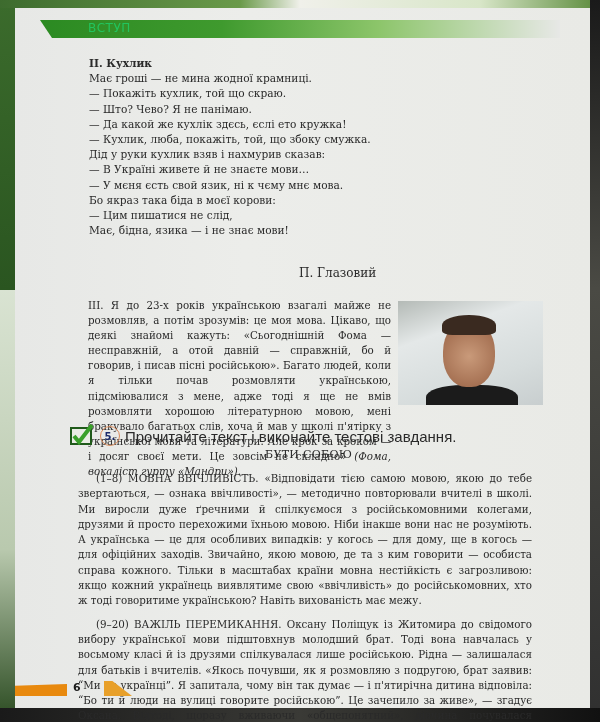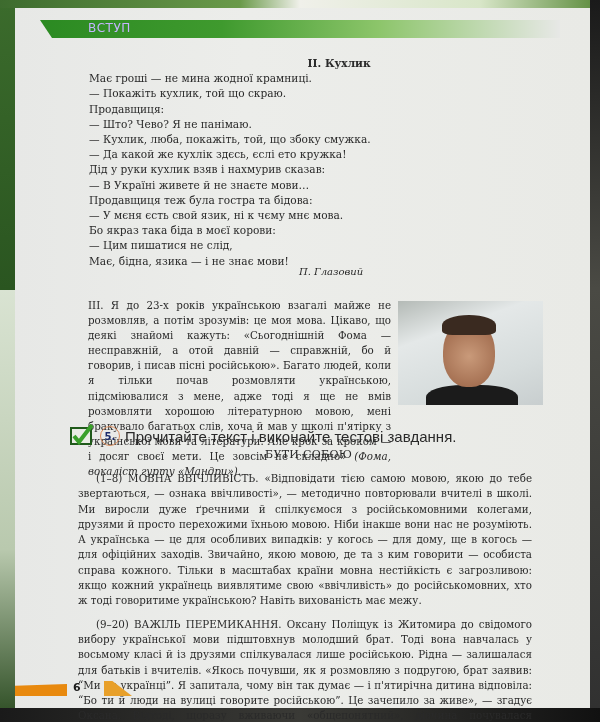--- a/index.html
+++ b/index.html
@@ -32,28 +32,28 @@
     position:absolute; left:15px; top:8px; width:575px; height:700px;
     background:linear-gradient(90deg,#e7e8e6,#ecedea 40%,#e9eae6);
   }
   .header-band {
     position:absolute; left:40px; top:20px; width:520px; height:18px;
     background:linear-gradient(90deg,#2b8a22 0%,#3f9a2e 35%,#8cc56a 65%,#e7e8e6 100%);
     clip-path:polygon(0 0,100% 0,100% 100%,12px 100%);
   }
   .header-title {
     position:absolute; left:88px; top:21px; font-family:"DejaVu Sans", sans-serif;
-    font-size:12px; color:#c4b5fd; letter-spacing:0.5px;
+    font-size:12px; color:#22c55e; letter-spacing:0.5px;
   }
   .poem {
     position:absolute; left:89px; top:56px; font-size:10.6px; line-height:15.2px; color:#2a2a2a;
   }
-  .poem .title { font-weight:bold;text-align:right; }
+  .poem .title { font-weight:bold; }
   .author {
-    position:absolute; left:299px; top:266px; font-size:10px; font-style:italic; color:#2a2a2a;
+    position:absolute; left:299px; top:266px; font-size:12px; color:#2a2a2a;
   }
   .para3 {
     position:absolute; left:88px; top:298px; width:303px; font-size:10.3px; line-height:15.1px;
     color:#2a2a2a; text-align:justify;
   }
   .para3 .italic { font-style:italic; }
   .photo {
     position:absolute; left:398px; top:301px; width:145px; height:104px;
     background:linear-gradient(160deg,#b4bab6 0%,#e4e8e8 30%,#d6dcdc 70%,#c8cecf 100%);
     overflow:hidden;
@@ -115,27 +115,25 @@
 
 <div class="page"></div>
 
 <div class="header-band"></div>
 <div class="header-title">ВСТУП</div>
 
 <div class="poem">
   <div class="title">II.  Кухлик</div>
   <div>Має гроші — не мина жодної крамниці.</div>
   <div>— Покажіть кухлик, той що скраю.</div>
-  <div>Продавщиця:</div>
   <div>— Што? Чево? Я не панімаю.</div>
+  <div>— Да какой же кухлік здєсь, єслі ето кружка!</div>
   <div>— Кухлик, люба, покажіть, той, що збоку смужка.</div>
-  <div>— Да какой же кухлік здєсь, єслі ето кружка!</div>
   <div>Дід у руки кухлик взяв і нахмурив сказав:</div>
   <div>— В Україні живете й не знаєте мови…</div>
-  <div>Продавщиця теж була гостра та бідова:</div>
   <div>— У мєня єсть свой язик, ні к чєму мнє мова.</div>
   <div>Бо якраз така біда в моєї корови:</div>
   <div>— Цим пишатися не слід,</div>
   <div>Має, бідна, язика — і не знає мови!</div>
 </div>
 <div class="author">П. Глазовий</div>
 
 <div class="para3">
   <span>III. Я до 23-х років українською взагалі майже не розмовляв, а потім зрозумів: це моя мова. Цікаво, що деякі знайомі  кажуть: «Сьогоднішній Фома — несправжній, а отой давній — справжній, бо й говорив, і писав пісні російською». Багато людей, коли я тільки почав розмовляти українською, підсміювалися з мене, адже тоді я ще не вмів розмовляти хорошою літературною мовою, мені бракувало багатьох слів, хоча й мав у школі п'ятірку з української мови та літератури. Але крок за кроком — і досяг своєї мети. Це зовсім не складно»</span>
   <span class="italic">(Фома, вокаліст гурту «Мандри»).</span>

